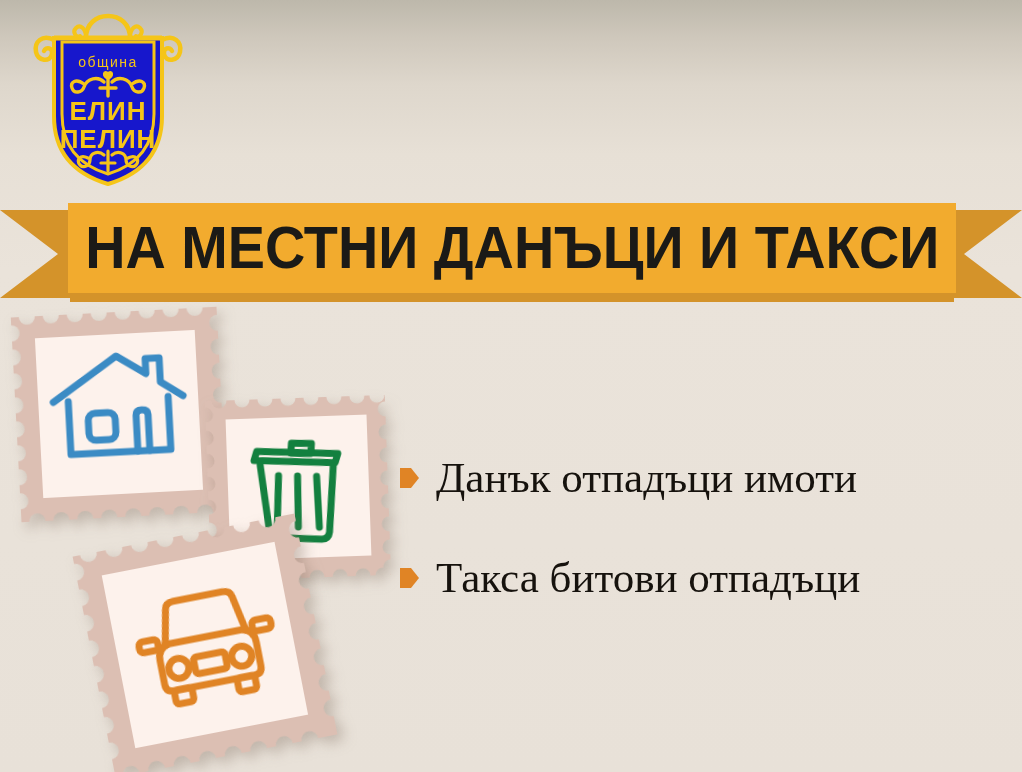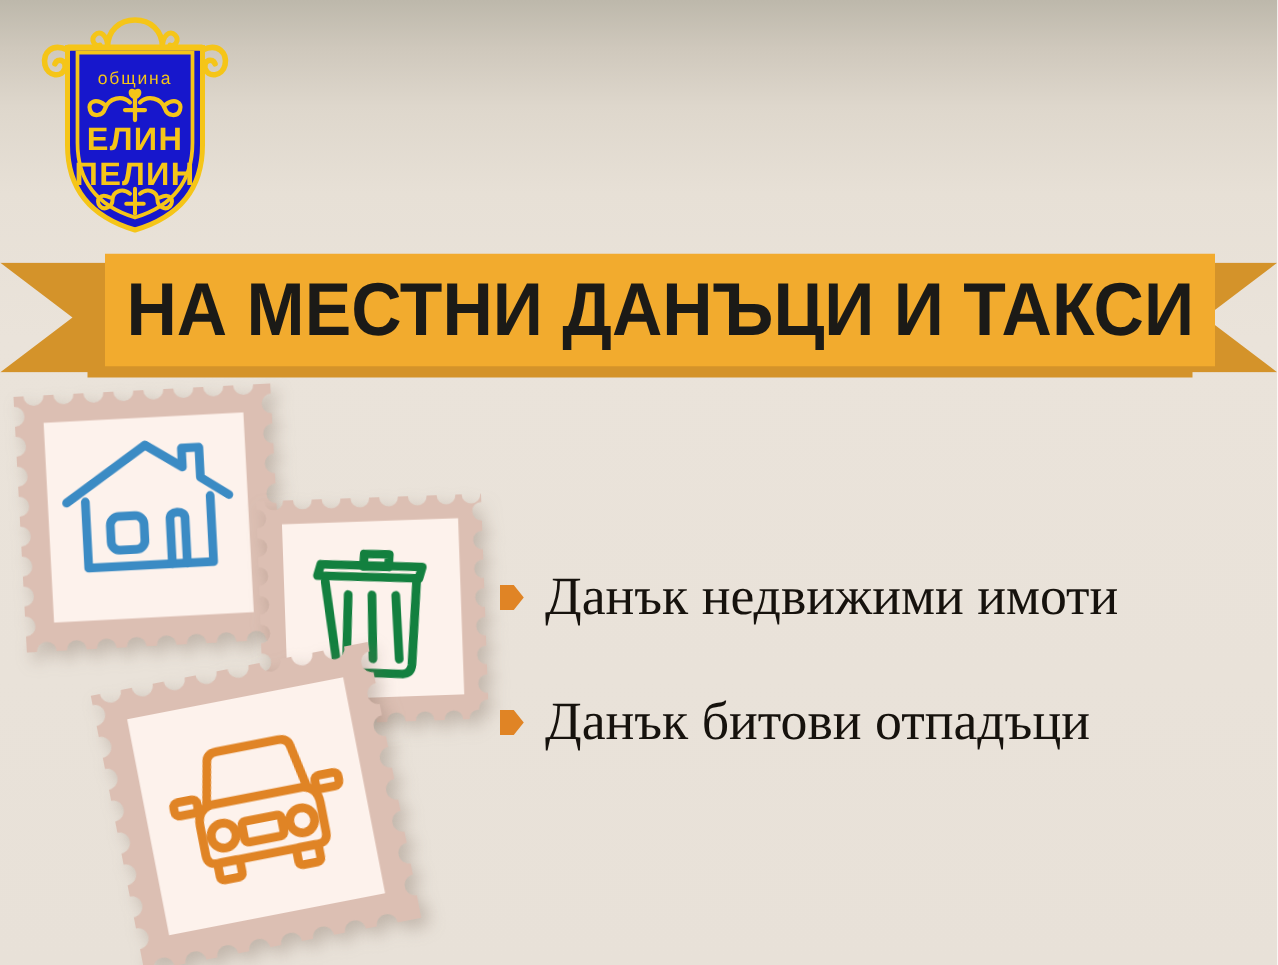--- a/index.html
+++ b/index.html
@@ -90,21 +90,21 @@
   .ribbon-shadow {
     position: absolute;
     left: 70px;
     top: 96px;
     width: 884px;
     height: 10px;
     background: #d4932a;
   }
   .ribbon-main {
     position: absolute;
-    left: 84px;
+    left: 68px;
     top: 7px;
     width: 888px;
     height: 90px;
     background: #f2ab2e;
     display: flex;
     align-items: center;
     justify-content: center;
   }
   .ribbon-text {
     color: #1b1a17;
@@ -371,26 +371,26 @@
       </g>
     </svg>
   </div>
 
   <div class="list">
 
     <div class="list-item">
       <svg class="bullet" viewBox="0 0 22 26">
         <path d="M2 3 L13 3 L21 13 L13 23 L2 23 Z" fill="#e08425"></path>
       </svg>
-      <span class="list-label">Данък недвижими имоти</span>
+      <span class="list-label">Данък отпадъци имоти</span>
     </div>
 
     <div class="list-item">
       <svg class="bullet" viewBox="0 0 22 26">
         <path d="M2 3 L13 3 L21 13 L13 23 L2 23 Z" fill="#e08425"></path>
       </svg>
-      <span class="list-label">Данък битови отпадъци</span>
+      <span class="list-label">Такса битови отпадъци</span>
     </div>
 
 
   </div>
 
 </div>
 
 </body></html>

